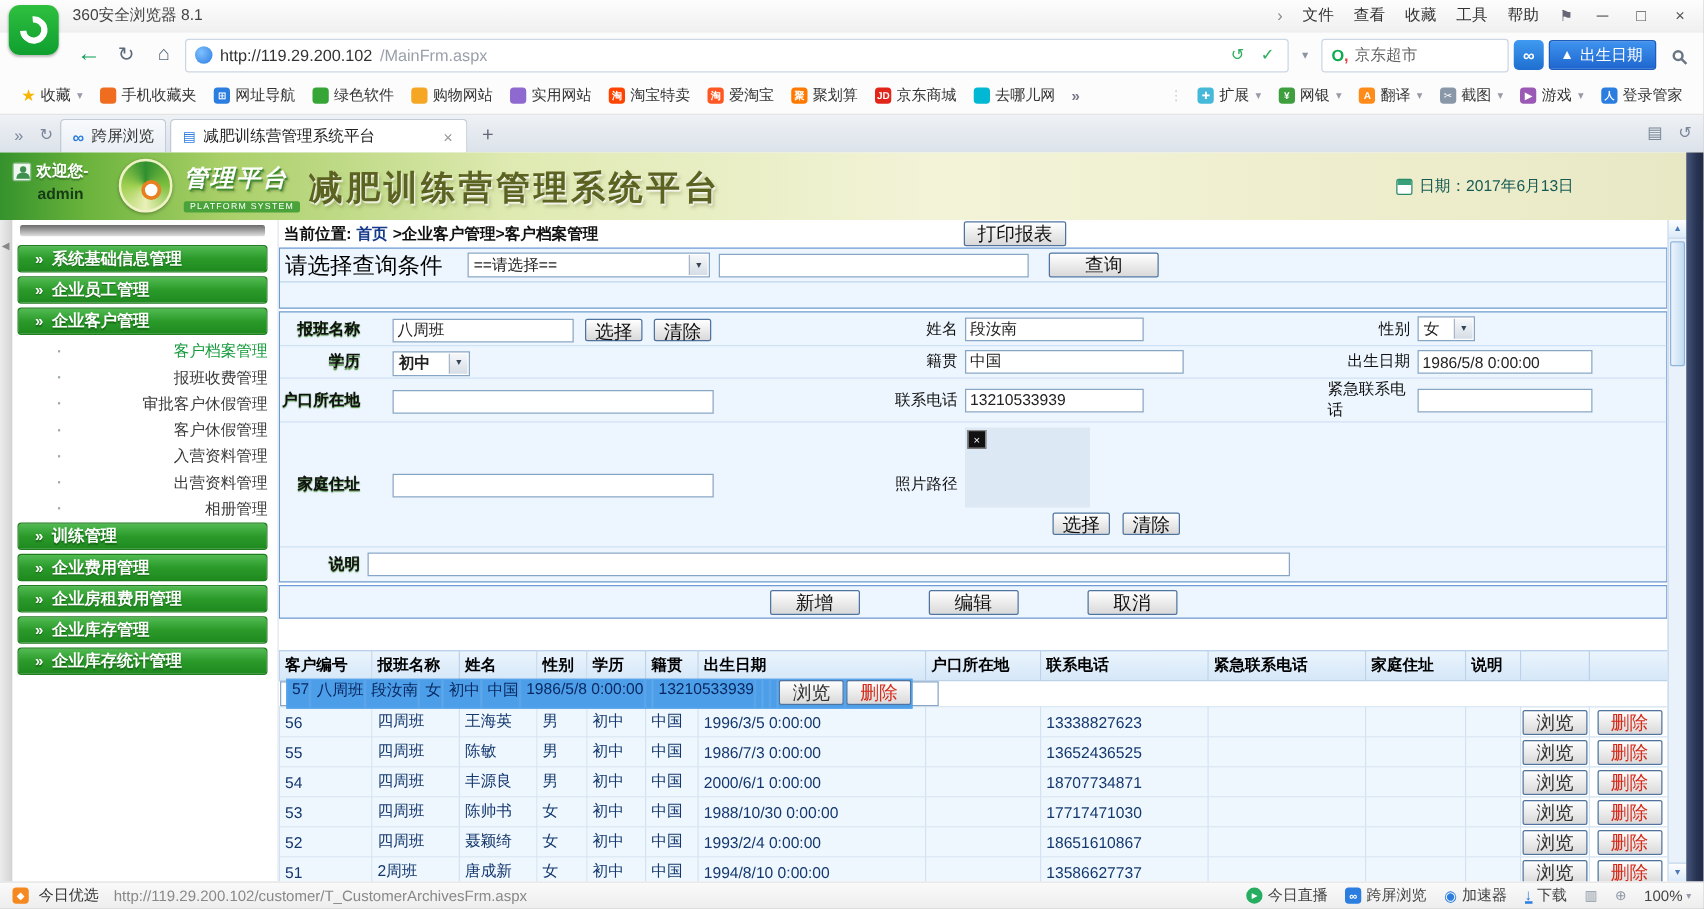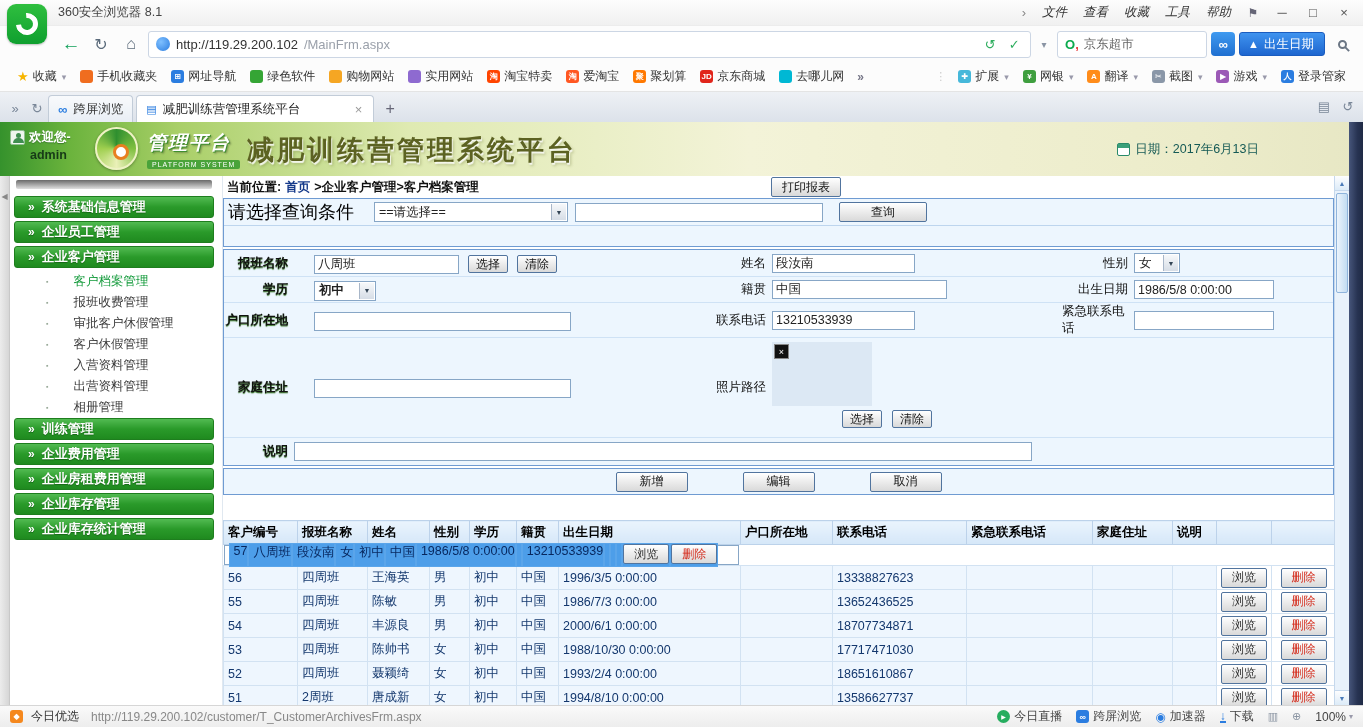--- a/index.html
+++ b/index.html
@@ -80,21 +80,21 @@
 .cal{width:13px;height:13px;background:#fff;border:1px solid #2a8a6a;position:relative;border-radius:2px;}
 .cal::before{content:'';position:absolute;top:0;left:0;right:0;height:4px;background:#3aa07a;}
 
 
 .bodyrow{display:flex;height:529px;position:relative;padding-right:14px;background:#fff;}
 .collapse-strip{width:10px;background:linear-gradient(90deg,#ececec,#d6d6d6);border-right:1px solid #c8c8c8;color:#888;font-size:8px;display:flex;flex-direction:column;align-items:center;padding-top:16px;gap:4px;}
 .sidebar{width:212px;background:#fff;padding:3px 8px 0 4px;overflow:hidden;}
 .side-topbar{height:9px;border-radius:2px;background:linear-gradient(#6a6a6a,#e0e0e0);margin:1px 2px 7px 2px;}
 .side-group{height:22px;margin-bottom:3px;border:1px solid #1e7e1e;border-radius:3px;background:linear-gradient(#52bb52,#2a9a2a 50%,#1f8a1f);color:#fff;font-weight:bold;font-size:13px;display:flex;align-items:center;padding-left:13px;gap:7px;text-shadow:0 1px 1px #176617;}
 .side-group .ar{font-size:12px;}
-.side-sub{height:21px;display:flex;align-items:center;padding-left:32px;gap:25px;color:#3a3a3a;font-size:12.5px;}
+.side-sub{height:21px;display:flex;align-items:center;padding-left:32px;gap:25px;color:#3a3a3a;font-size:12.5px;justify-content:space-between;}
 .side-sub .blt{font-size:7px;color:#9aab9a;}
 .side-sub.active{color:#129a3a;}
 
 .content{flex:1;position:relative;background:#fff;min-width:0;border-left:1px solid #e0e8f0;}
 .ci{position:absolute;left:0;top:0;right:15px;bottom:0;overflow:hidden;}
 .crumb-row{height:22px;display:flex;align-items:center;gap:4px;padding-left:4px;position:relative;font-size:12.5px;}
 .crumb-pre{font-weight:bold;color:#111;}
 .crumb-home{color:#163a8a;font-weight:bold;text-decoration:none;}
 .crumb-path{font-weight:bold;color:#111;}
 .print-btn{position:absolute;left:548px;top:1px;height:19px;}
@@ -120,21 +120,21 @@
 .grid-wrap{margin-top:25px;}
 table.grid{width:100%;border-collapse:collapse;table-layout:fixed;}
 .grid th{height:24px;background:linear-gradient(#eaf4fd,#d5e7f8);border:1px solid #bcd2ea;font-size:12.5px;text-align:left;padding-left:4px;color:#000;font-weight:bold;overflow:hidden;white-space:nowrap;}
 .grid td{height:24px;background:#eef6fe;border:1px solid #d2e2f2;font-size:12.5px;color:#14386e;padding-left:4px;overflow:hidden;white-space:nowrap;}
 .grid tr.sel td{background:#4d9ee9;color:#07275e;border-color:#5aa5ea;}
 .grid td.btncell{background:#fff;text-align:center;padding:0;}
 .rowbtn{height:18px;padding:0 9px;font-size:12px;}
 .rowbtn.delete{color:#d42a1a;}
 .rowbtn.browse{color:#333;}
 
-.btn{font-family:Liberation Sans, sans-serif;font-size:12px;height:20px;padding:0 10px;border:1px solid #51749e;border-radius:2px;background:linear-gradient(#ffffff,#eaeaea 55%,#d9d9d9);color:#111;}
+.btn{font-family:Liberation Sans, sans-serif;font-size:15px;height:20px;padding:0 10px;border:1px solid #51749e;border-radius:2px;background:linear-gradient(#ffffff,#eaeaea 55%,#d9d9d9);color:#111;}
 .btn.sm{height:18px;padding:0 7px;}
 .txt{font-family:inherit;height:19px;border:1px solid #87a6c6;background:#fff;padding:0 3px;font-size:12.5px;color:#222;}
 .sel{display:inline-flex;align-items:center;height:20px;border:1px solid #87a6c6;background:#fff;position:relative;padding:0 20px 0 4px;font-size:12.5px;color:#222;}
 .sel-arrow{position:absolute;right:1px;top:1px;bottom:1px;width:15px;background:linear-gradient(#f6f8fa,#d6dde6);border-left:1px solid #a8b6c8;display:flex;align-items:center;justify-content:center;font-size:7px;color:#345;}
 
 .vscroll{position:absolute;top:0;right:0;bottom:0;width:15px;background:#e9f2fb;border-left:1px solid #c6d8ec;}
 .vs-btn{height:15px;border-bottom:1px solid #c6d8ec;display:flex;align-items:center;justify-content:center;color:#4a7ab8;font-size:7px;background:linear-gradient(#fdfdfe,#dcebf8);}
 .vs-btn.bottom{position:absolute;bottom:0;left:0;right:0;border-top:1px solid #c6d8ec;border-bottom:none;}
 .vs-thumb{position:absolute;left:1px;right:1px;top:17px;height:100px;border:1px solid #8fb4dc;border-radius:2px;background:linear-gradient(90deg,#ecf4fc,#c2dcf2);}
 .dark-strip{position:absolute;right:0;top:122px;bottom:22px;width:14px;background:linear-gradient(90deg,#46557a,#273352 60%,#1f2a45);z-index:5;}
@@ -157,21 +157,21 @@
 
 <div id="window">
 
   <div class="titlebar">
     <div class="logo360">
         <div class="logo-swirl"></div>
       </div>
     <span class="tb-title">360安全浏览器 8.1</span>
     <div class="tb-right">
       <span class="tb-chev">›</span>
-      <span id="tb-menus" style="display:flex;font-style:italic;">
+      <span id="tb-menus" style="display:flex;">
           <span class="tb-menu">文件</span>
           <span class="tb-menu">查看</span>
           <span class="tb-menu">收藏</span>
           <span class="tb-menu">工具</span>
           <span class="tb-menu">帮助</span>
         </span>
       <span class="tb-flag">⚑</span>
       <span class="winbtn">─</span>
       <span class="winbtn">□</span>
       <span class="winbtn">×</span>

